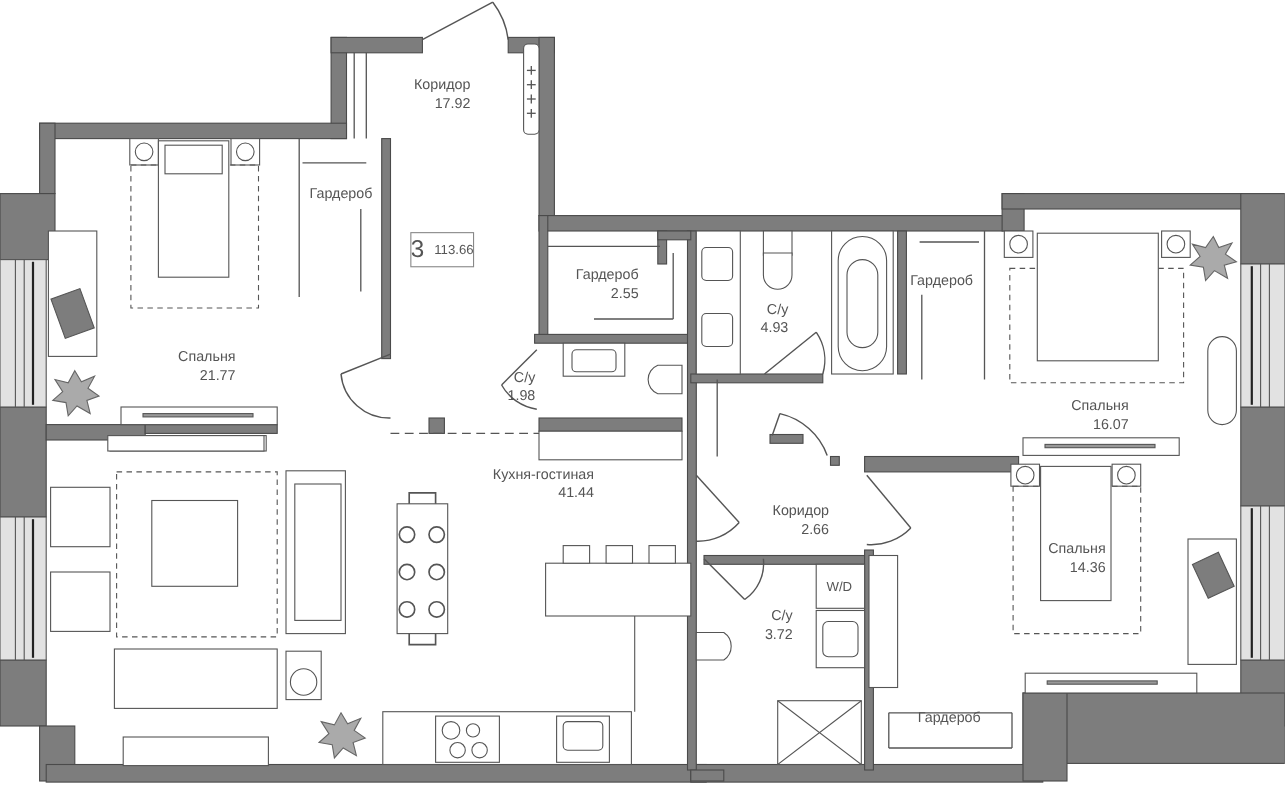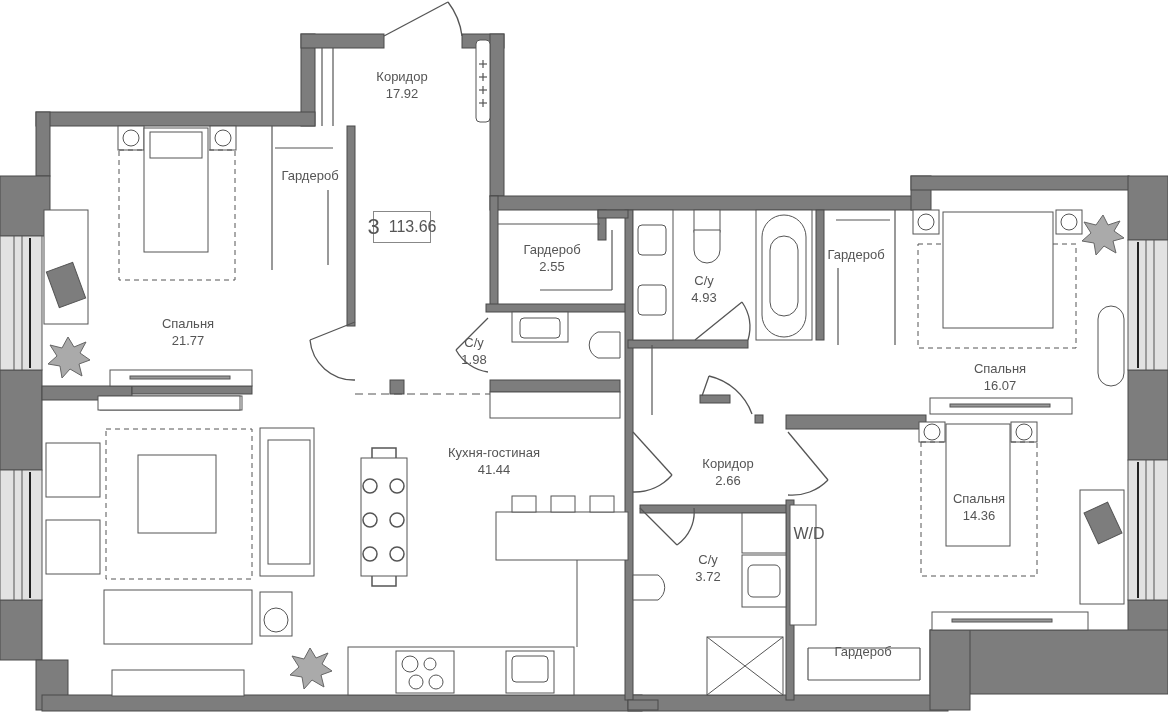--- a/index.html
+++ b/index.html
@@ -1,23 +1,23 @@
 <!DOCTYPE html>
 <html><head>
 <meta charset="utf-8">
 <style>
   html,body{margin:0;padding:0;background:#ffffff;}
   body{width:1168px;height:715px;position:relative;overflow:hidden;font-family:"DejaVu Sans","Liberation Sans",sans-serif;}
   #plan{position:absolute;left:0;top:0;width:1168px;height:715px;}
   .lbl{position:absolute;text-align:center;color:#555;font-family:"Liberation Sans","DejaVu Sans",sans-serif;font-size:13px;line-height:17px;white-space:nowrap;transform:translateX(-50%);}
-  .lbl span{display:block;}
+  .lbl span{display:block;text-align:right;}
   .badge{position:absolute;left:373px;top:211px;width:56px;height:30px;border:1px solid #888;background:#fff;display:flex;align-items:center;justify-content:center;color:#555;font-family:"Liberation Sans",sans-serif;}
   .badge .rooms{font-size:22px;margin-right:4px;}
   .badge .sep{width:1px;height:16px;background:#777;margin-right:5px;}
-  .badge .area{font-size:16px;}
+  .badge .area{font-size:12px;}
 </style>
 </head>
 <body>
 
 <svg id="plan" viewBox="0 0 1168 715" xmlns="http://www.w3.org/2000/svg">
   <defs>
     <pattern id="hatch" width="4" height="4" patternUnits="userSpaceOnUse">
         <rect width="4" height="4" fill="#7d7d7d"></rect>
       </pattern>
   </defs>
@@ -283,34 +283,34 @@
   <span>С/у</span>
     <span>4.93</span>
 </div>
 <div class="lbl" style="left:856px;top:246px">
   <span>Гардероб</span>
 </div>
 <div class="lbl" style="left:1000px;top:360px">
   <span>Спальня</span>
     <span>16.07</span>
 </div>
-<div class="lbl" style="left:494px;top:444px">
+<div class="lbl" style="left:494px;top:422px">
   <span>Кухня-гостиная</span>
     <span>41.44</span>
 </div>
 <div class="lbl" style="left:728px;top:455px">
   <span>Коридор</span>
     <span>2.66</span>
 </div>
 <div class="lbl" style="left:708px;top:551px">
   <span>С/у</span>
     <span>3.72</span>
 </div>
 <div class="lbl" style="left:979px;top:490px">
   <span>Спальня</span>
     <span>14.36</span>
 </div>
 <div class="lbl" style="left:863px;top:643px">
   <span>Гардероб</span>
 </div>
-<div class="lbl" style="left:809px;top:525px;font-size:16px">
+<div class="lbl" style="left:763px;top:525px;font-size:12px">
   <span>W/D</span>
 </div>
 
 </body></html>

